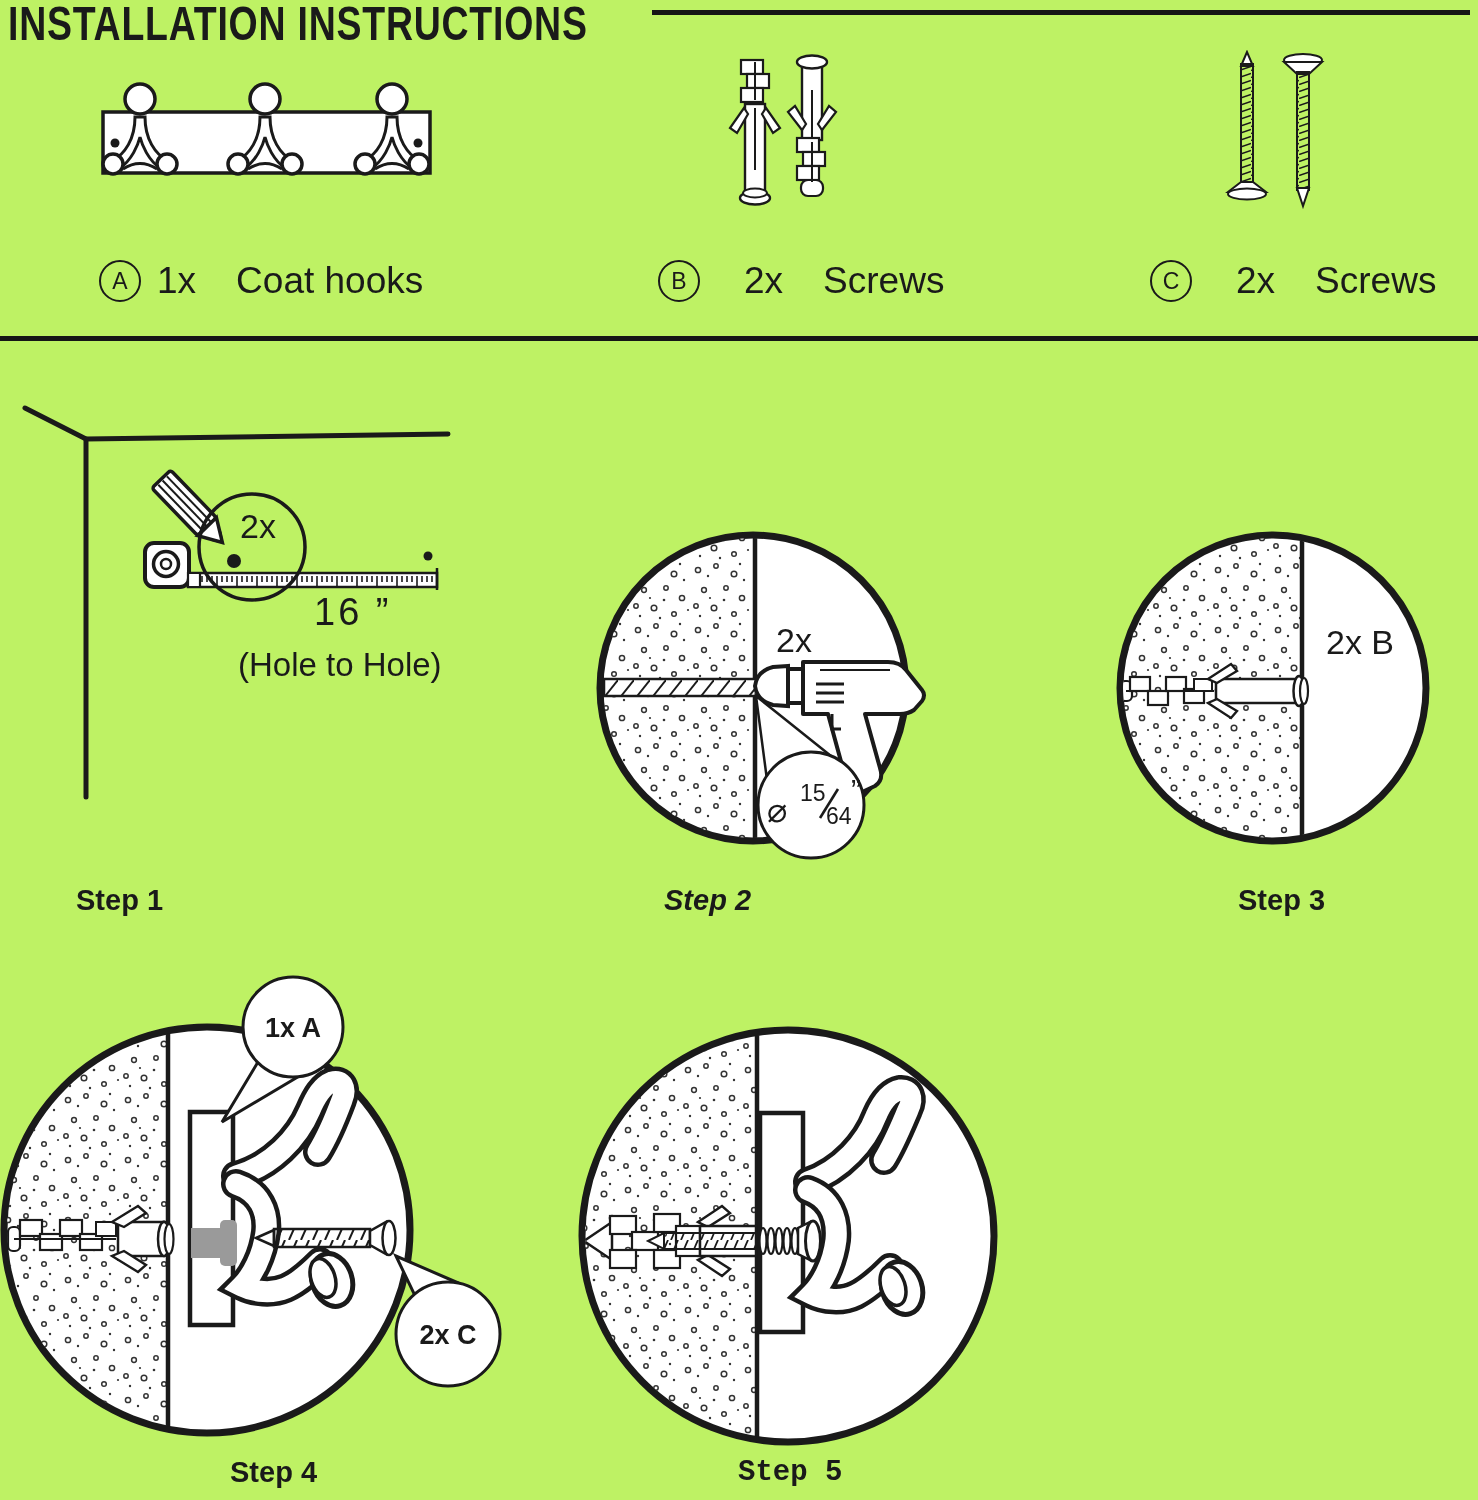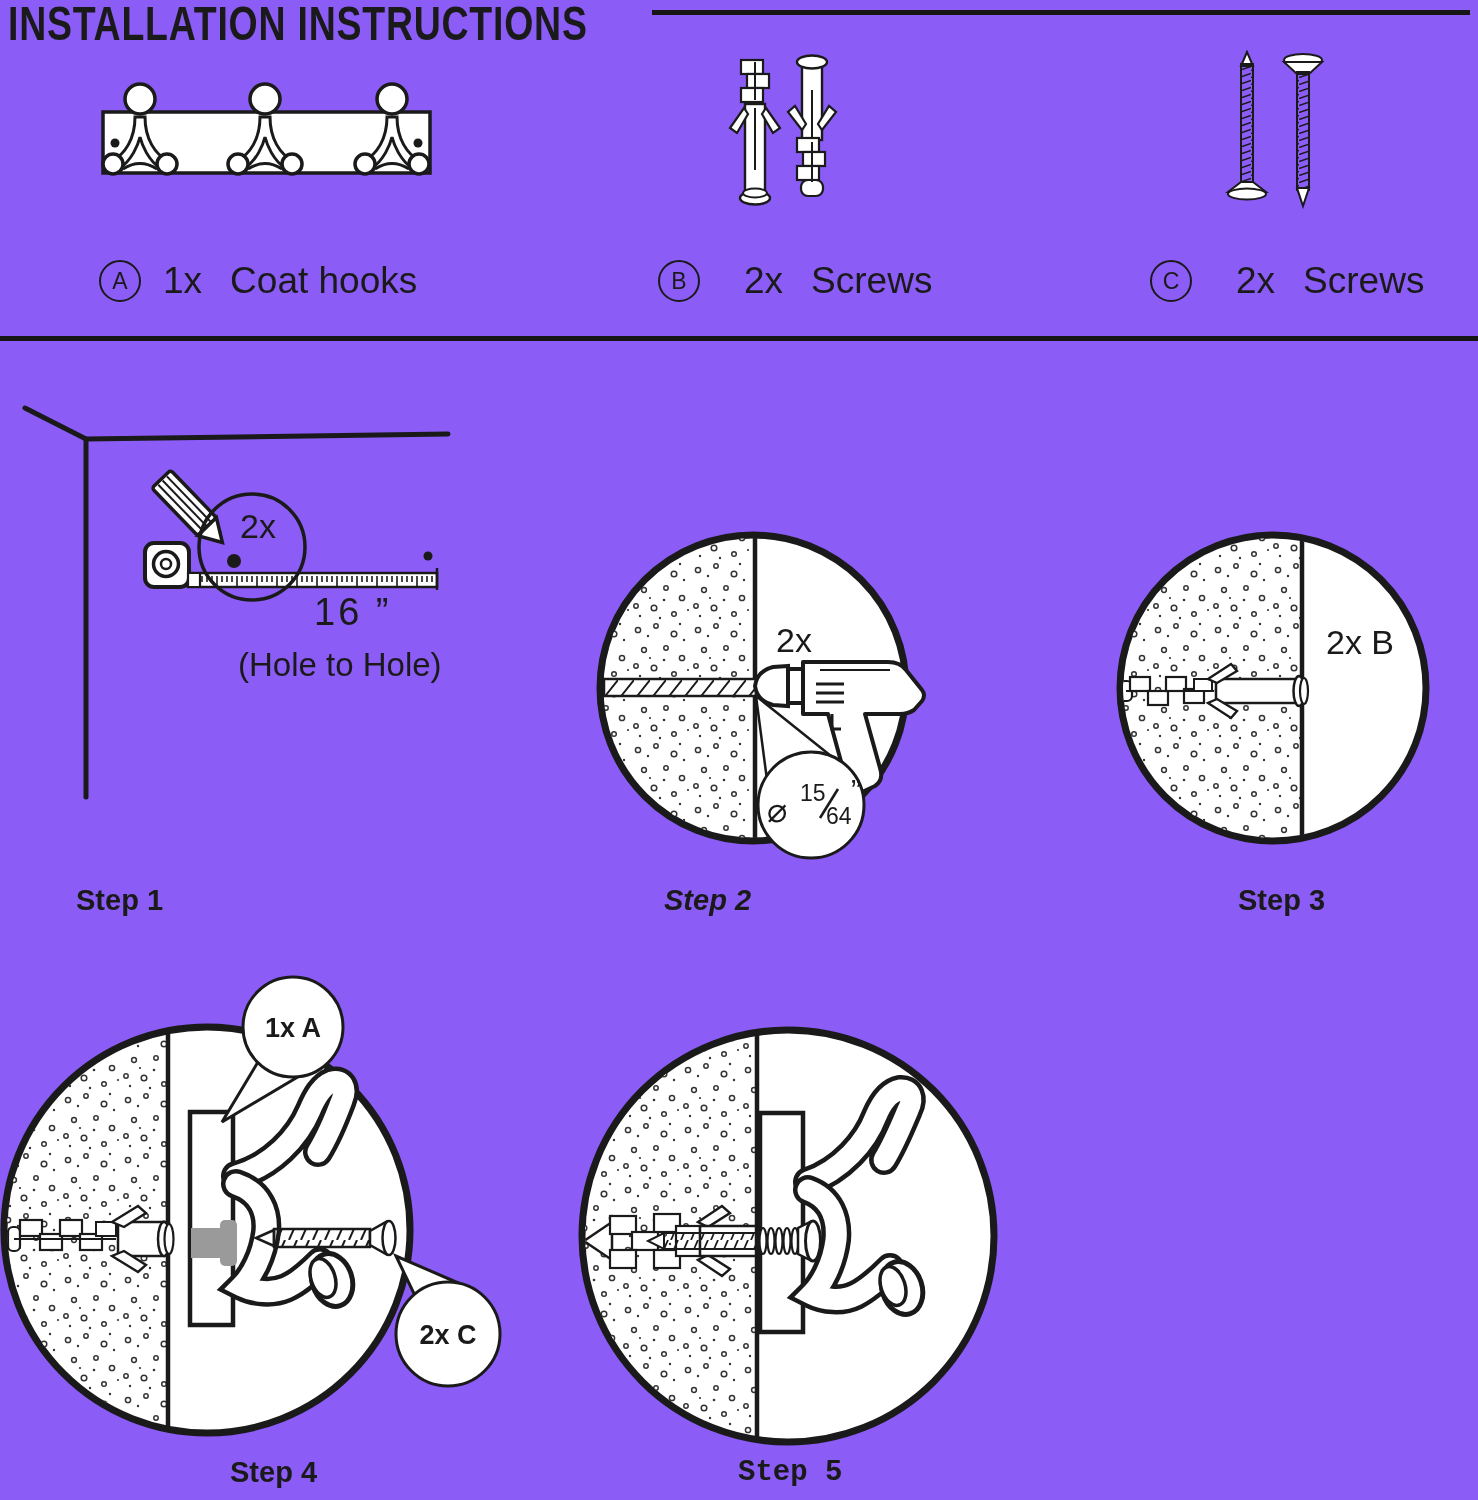--- a/index.html
+++ b/index.html
@@ -1,26 +1,26 @@
 <!DOCTYPE html>
 <html><head>
 <meta charset="utf-8">
 <style>
   html,body{margin:0;padding:0;background:#fff;}
-  .sheet{position:relative;width:1478px;height:1500px;background:#8b5cf6;overflow:hidden;
+  .sheet{position:relative;width:1478px;height:1500px;background:#bef264;overflow:hidden;
          font-family:"Liberation Sans","DejaVu Sans",sans-serif;color:#1a1a1a;}
   .abs{position:absolute;}
   .title{left:8px;top:0;font-size:48px;font-weight:700;line-height:1.0;letter-spacing:1px;
          transform:scaleX(0.78);transform-origin:left top;white-space:nowrap;}
   .rule{background:#161616;}
   .part-label{display:flex;align-items:center;gap:16px;height:46px;}
   .part-badge{width:38px;height:38px;border:2.5px solid #1a1a1a;border-radius:50%;
               display:flex;align-items:center;justify-content:center;font-size:23px;}
-  .part-qty{font-size:37px;margin-left:6px;}
-  .part-name{font-size:37px;margin-left:12px;}
+  .part-qty{font-size:37px;}
+  .part-name{font-size:37px;margin-left:24px;}
   .step-label{font-size:29px;font-weight:700;white-space:nowrap;}
   
   .o{fill:#fff;stroke:#1a1a1a;}
   .n{fill:none;stroke:#1a1a1a;}
   .f{fill:#1a1a1a;stroke:none;}
   .gray{fill:#9a9a9a;stroke:none;}
   .sc{fill:#fff;stroke:#333;stroke-width:1.5;}
   .sd{fill:#333;stroke:none;}
   .tubeA{fill:none;stroke:#1a1a1a;stroke-width:30;stroke-linecap:round;}
   .tubeB{fill:none;stroke:#fff;stroke-width:21;stroke-linecap:round;}

